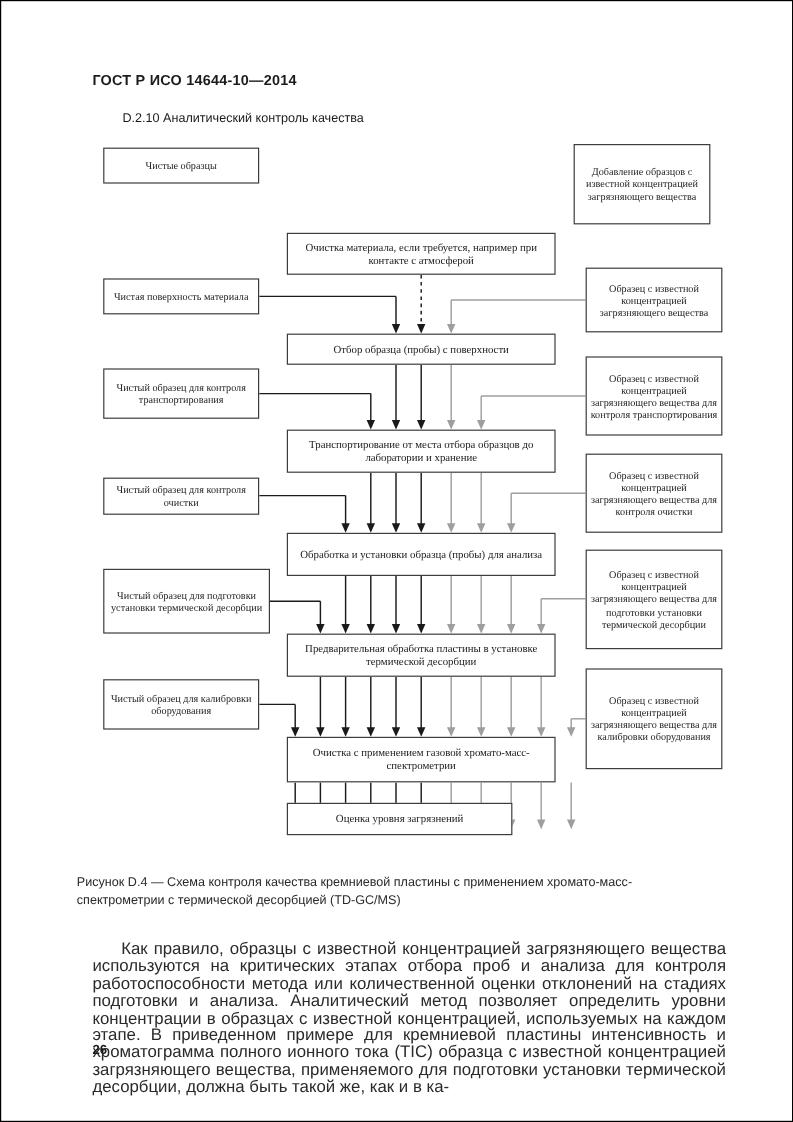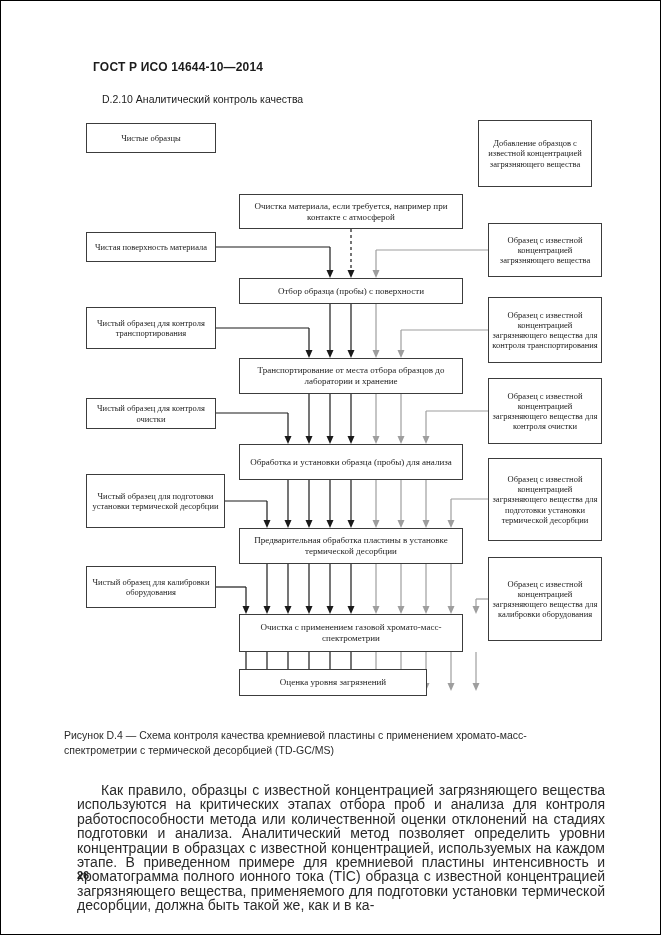--- a/index.html
+++ b/index.html
@@ -2,21 +2,21 @@
 <html><head>
 <meta charset="utf-8">
 <style>
   * { margin:0; padding:0; box-sizing:border-box; }
   html,body { background:#ffffff; }
   .page {
     position:relative; width:661px; height:935px; background:#ffffff;
     border:1px solid #000; overflow:hidden;
     font-family:"Liberation Sans", sans-serif; color:#1c1c1c;
   }
-  .doc-header { position:absolute; left:76px; top:59px; font-size:12px; font-weight:bold; letter-spacing:0.2px;margin-left:16px; }
+  .doc-header { position:absolute; left:76px; top:59px; font-size:12px; font-weight:bold; letter-spacing:0.2px; }
   .section-heading { position:absolute; left:101px; top:92px; font-size:10.5px; font-weight:normal; }
   #arrows { position:absolute; left:0; top:0; width:661px; height:935px; }
   .fbox {
     position:absolute; border:1px solid #3c3c3c; background:#fff;
     display:flex; align-items:center; justify-content:center;
     text-align:center; font-family:"Liberation Serif", serif;
     font-size:8.5px; line-height:1.18; padding:2px; color:#222;
   }
   .cbox { font-size:9px; }
   .figure-caption {

